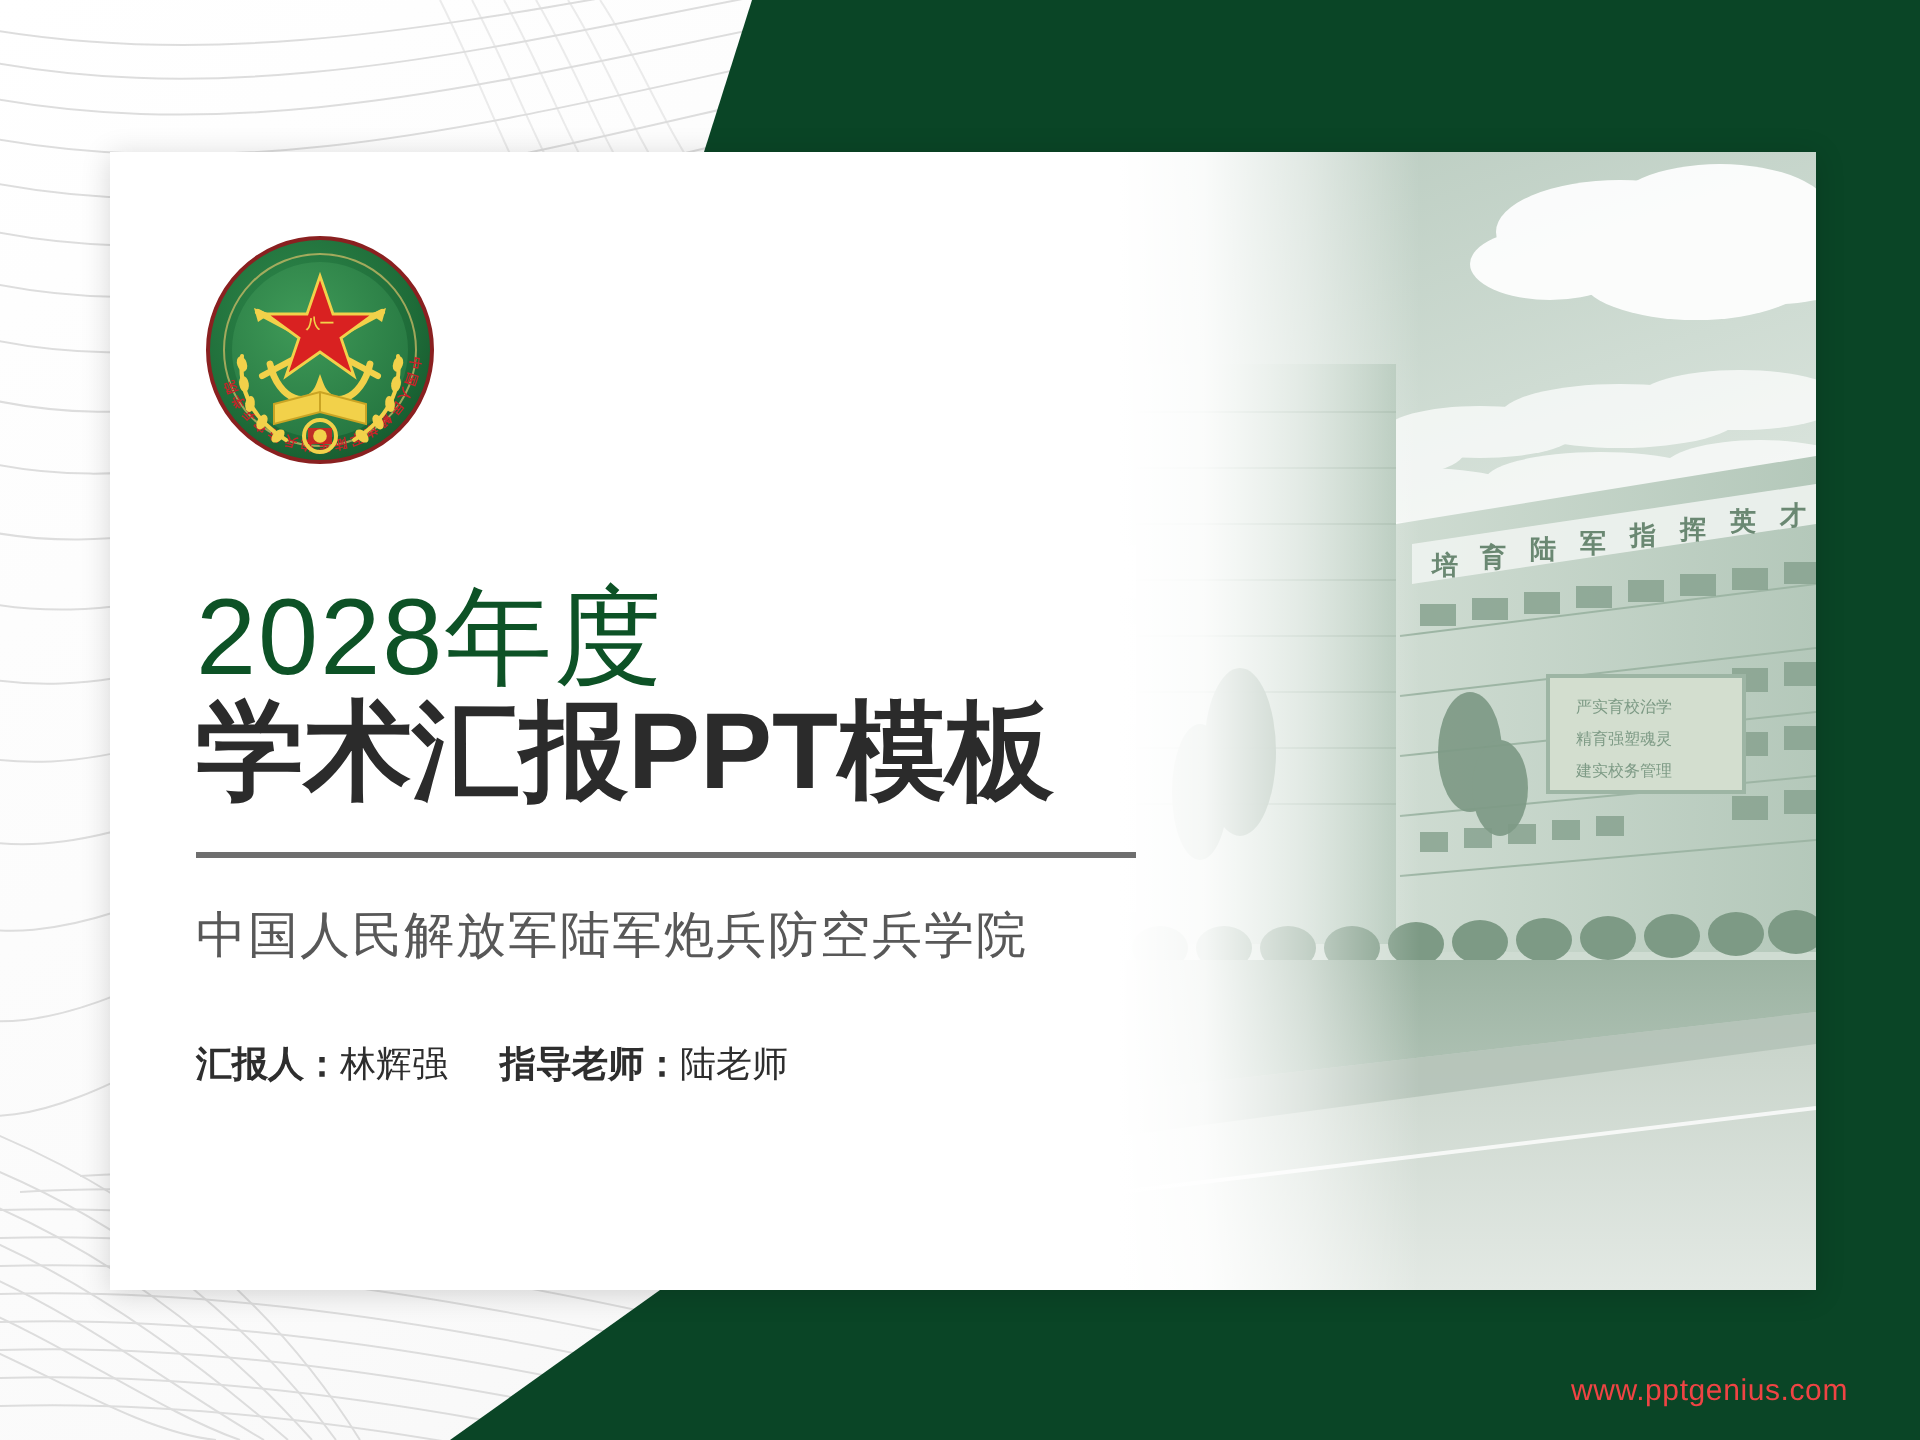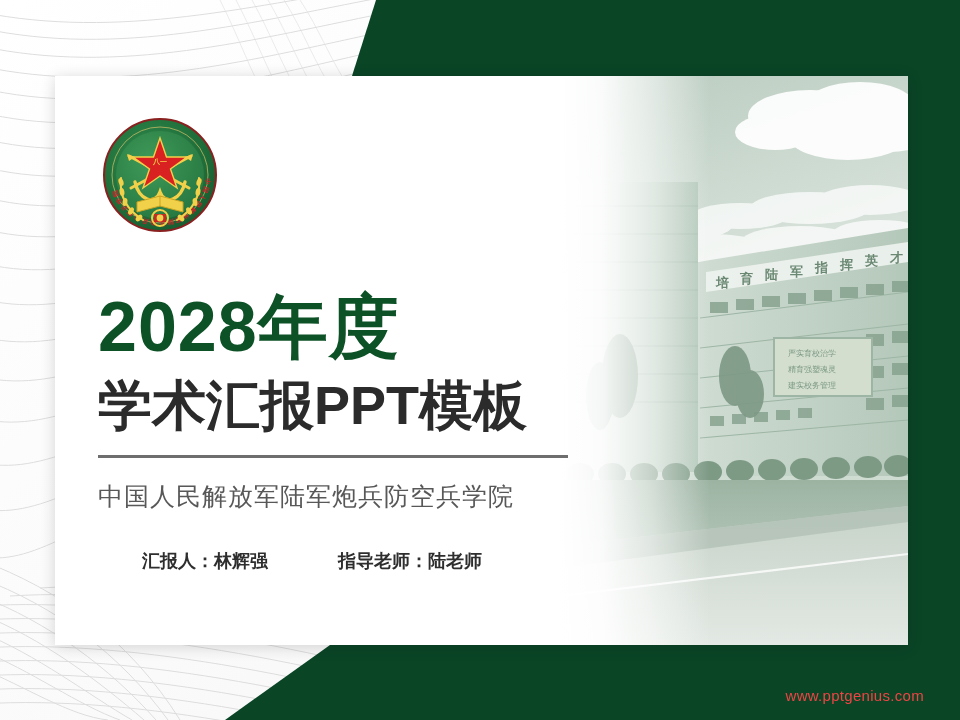--- a/index.html
+++ b/index.html
@@ -79,26 +79,26 @@
 
   
   .text-block {
     position: absolute;
     left: 43px;
     top: 215px;
     width: 520px;
   }
 
   .title-line-1 {
-    font-size: 70px;
-    font-weight: bold;
+    font-size: 54px;
+    font-weight: normal;
     color: #0d5226;
     letter-spacing: 1px;
     line-height: 1.05;
-    margin: 0 0 12px 0;
+    margin: 0 0 0 0;
     white-space: nowrap;
   }
 
   .title-line-2 {
     font-size: 54px;
     font-weight: bold;
     color: #2b2b2b;
     letter-spacing: 0px;
     line-height: 1.05;
     margin: 0;
@@ -119,22 +119,22 @@
     letter-spacing: 1px;
     white-space: nowrap;
   }
 
   .presenter-row {
     margin-top: 36px;
     font-size: 18px;
     color: #2e2e2e;
     white-space: nowrap;
   }
-  .presenter-row .lbl { font-weight: bold; margin-left: 44px; }
-  .presenter-row .val { font-weight: bold; text-align: center; }
+  .presenter-row .lbl { font-weight: bold; }
+  .presenter-row .val { font-weight: normal; text-align: center; }
   .presenter-row .gap { display:inline-block; width: 26px; }
 
   
   .footer-url {
     position: absolute;
     right: 36px;
     bottom: 16px;
     font-size: 15px;
     color: #ef4444;
     letter-spacing: 0.3px;

